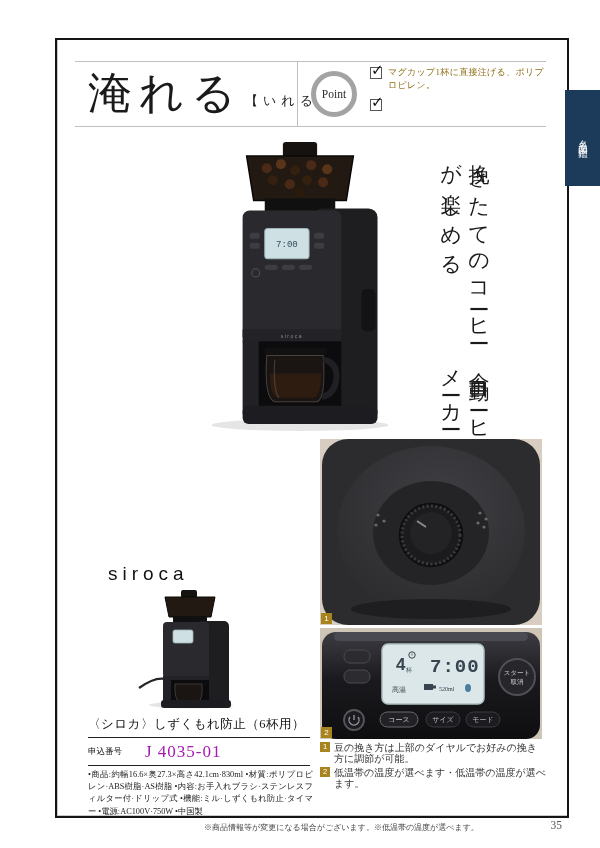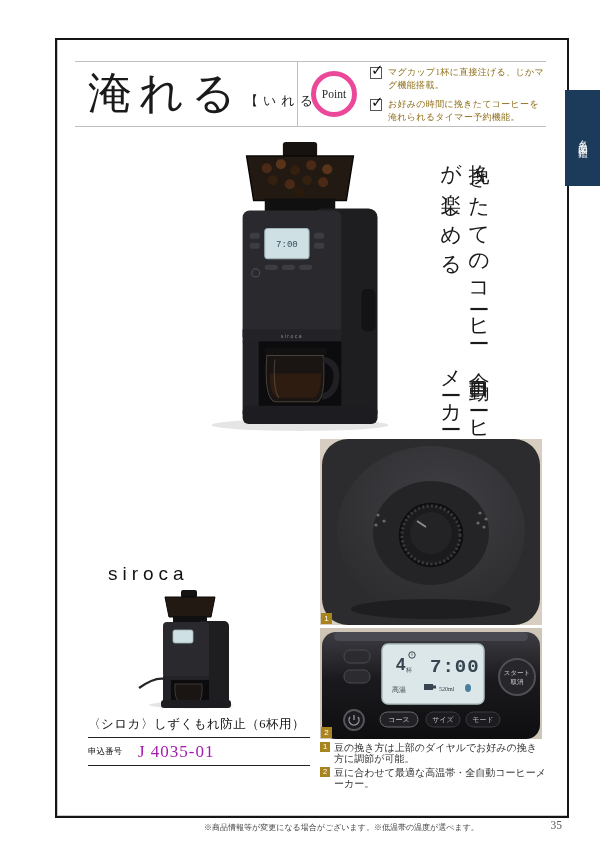--- a/index.html
+++ b/index.html
@@ -17,21 +17,21 @@
                    font-family:"Liberation Sans","DejaVu Sans",sans-serif; }
 
   
   .hr { position:absolute; left:75px; width:471px; height:0; border-top:1px solid #bfbfbf; }
   .hr.top { top:61px; } .hr.bottom { top:126px; }
   .title-wrap { position:absolute; left:88px; top:60px; height:66px; display:flex; align-items:center; }
   .title { font-size:44px; color:#1a1a1a; letter-spacing:7px; font-weight:500; }
   .reading { font-size:13px; color:#1a1a1a; letter-spacing:5px; margin-left:2px; margin-top:16px; }
   .vdiv { position:absolute; left:297px; top:61px; height:65px; border-left:1px solid #bfbfbf; }
   .point-badge { position:absolute; left:311px; top:71px; width:46px; height:46px; border-radius:50%;
-                 border:5px solid #ec4899; display:flex; align-items:center; justify-content:center; background:#fff; }
+                 border:5px solid #a3a3a3; display:flex; align-items:center; justify-content:center; background:#fff; }
   .point-badge span { font-size:11.5px; color:#2a2a2a; }
   .checklist { position:absolute; left:370px; top:66px; width:176px; display:flex; flex-direction:column; gap:7px; }
   .check-item { display:flex; gap:6px; }
   .checkbox { flex:0 0 12px; width:12px; height:12px; border:1.2px solid #555; position:relative; margin-top:1px; background:#fff; }
   .checkbox .tick { position:absolute; left:0px; top:-7px; font-size:15px; color:#111; font-weight:bold;
                     font-family:"DejaVu Sans",sans-serif; }
   .check-text { font-size:9px; line-height:12.5px; color:#8f6f1a; letter-spacing:0.3px; }
 
   
   .v-headline { position:absolute; left:437px; top:148px; height:300px;
@@ -46,21 +46,21 @@
           line-height:19.4px; color:#222; text-align:justify; letter-spacing:0.2px; }
 
   
   .brand { position:absolute; left:108px; top:563px; font-size:19px; letter-spacing:5px; color:#111;
            font-family:"Liberation Sans","DejaVu Sans",sans-serif; font-weight:500; }
   .small-photo { position:absolute; left:133px; top:588px; width:108px; height:122px; }
 
   
   .prod-name { position:absolute; left:88px; top:716px; width:230px; font-size:12.5px; color:#111; letter-spacing:0.5px; }
   .order-row { position:absolute; left:88px; top:737px; width:222px; border-top:1.5px solid #222;
-               border-bottom:1px solid #222; padding:4px 0 3px 0; display:flex; align-items:center; gap:16px; }
+               border-bottom:1px solid #222; padding:4px 0 3px 0; display:flex; align-items:center; gap:23px; }
   .order-label { font-size:8.5px; color:#111; }
   .order-number { font-size:17px; color:#a21caf; letter-spacing:1px; }
   .specs { position:absolute; left:88px; top:769px; width:225px; font-size:8.3px; line-height:12.2px;
            color:#222; text-align:justify; }
 
   
   .photo1 { position:absolute; left:320px; top:439px; width:222px; height:186px; }
   .photo2 { position:absolute; left:320px; top:628px; width:222px; height:111px; }
   .num-badge { position:absolute; width:11px; height:11px; background:#a8841e; color:#fff;
                font-size:8px; line-height:11px; text-align:center; z-index:4;
@@ -95,27 +95,26 @@
   </div>
   <div class="vdiv"></div>
   <div class="point-badge">
     <span>Point</span>
   </div>
   <div class="checklist">
     <div class="check-item">
       <span class="checkbox">
         <span class="tick">✓</span>
       </span>
-      <span class="check-text">マグカップ1杯に直接注げる、じかマグ機能搭載。</span>
+      <span class="check-text">マグカップ1杯に直接注げる、ポリプロピレン。</span>
     </div>
     <div class="check-item">
       <span class="checkbox">
         <span class="tick">✓</span>
       </span>
-      <span class="check-text">お好みの時間に挽きたてコーヒーを淹れられるタイマー予約機能。</span>
     </div>
   </div>
 
   <div class="v-headline">
     <span>挽きたてのコーヒーが楽しめる</span>
     <span>全自動コーヒーメーカー</span>
   </div>
 
   <svg class="main-photo" viewBox="0 0 210 290">
     <ellipse cx="105" cy="283" rx="88" ry="6" fill="rgba(0,0,0,0.10)"></ellipse>
@@ -177,20 +176,21 @@
     <rect x="38" y="92" width="38" height="22" fill="#0c0c0e"></rect>
     <path d="M42,96 Q41,112 47,114 L65,114 Q70,112 69,96 Z" fill="#1a1512" stroke="#46423c" stroke-width="0.8"></path>
     <rect x="28" y="112" width="70" height="8" rx="3" fill="#1d1d21"></rect>
   </svg>
 
   <div class="prod-name">〈シロカ〉しずくもれ防止（6杯用）</div>
   <div class="order-row">
     <span class="order-label">申込番号</span>
     <span class="order-number">J 4035-01</span>
   </div>
+  <div class="specs">•商品:約幅16.6×奥27.3×高さ42.1cm·830ml •材質:ポリプロピレン·ABS樹脂·AS樹脂 •内容:お手入れブラシ·ステンレスフィルター付·ドリップ式 •機能:ミル·しずくもれ防止·タイマー •電源:AC100V·750W •中国製</div>
 
   <svg class="photo1" viewBox="0 0 222 186">
     <defs>
       <radialGradient id="dialTop" cx="0.55" cy="0.35" r="0.8">
         <stop offset="0" stop-color="#404044"></stop>
           <stop offset="1" stop-color="#28282b"></stop>
       </radialGradient>
     </defs>
     <rect x="0" y="0" width="222" height="186" fill="#d7cec1"></rect>
     <rect x="2" y="0" width="218" height="186" rx="26" fill="#2c2c2e"></rect>
@@ -250,20 +250,20 @@
   </svg>
   <div class="num-badge badge2">2</div>
 
   <div class="captions">
     <div class="cap-row">
       <span class="cap-badge">1</span>
       <span class="cap-text">豆の挽き方は上部のダイヤルでお好みの挽き方に調節が可能。</span>
     </div>
     <div class="cap-row">
       <span class="cap-badge">2</span>
-      <span class="cap-text">豆に合わせて最適な高温帯・全自動コーヒーメーカー。</span>
+      <span class="cap-text">低温帯の温度が選べます・低温帯の温度が選べます。</span>
     </div>
   </div>
 
   <div class="footer-note">※商品情報等が変更になる場合がございます。※低温帯の温度が選べます。</div>
   <div class="page-num">35</div>
 
 </div>
 
 </body></html>

